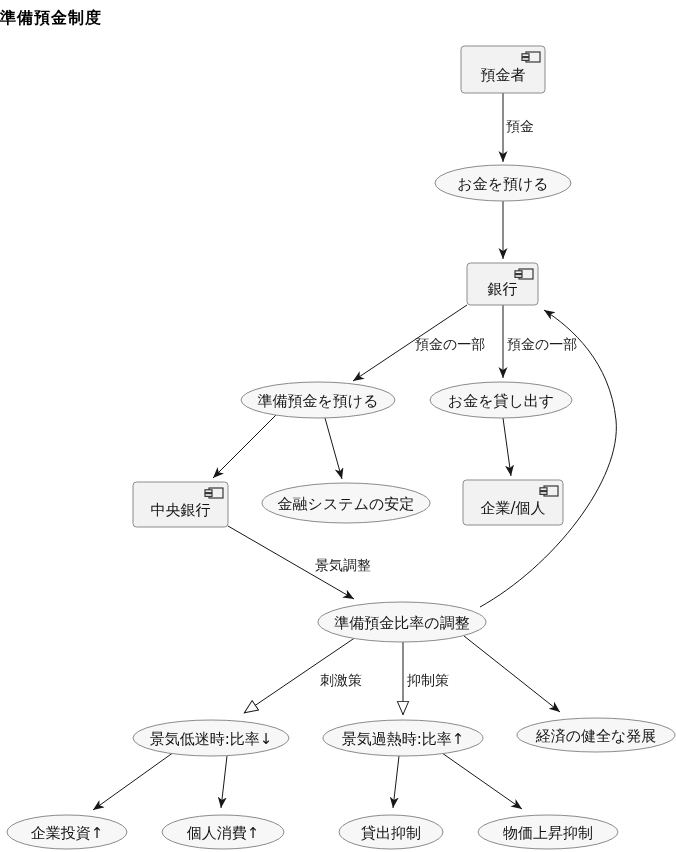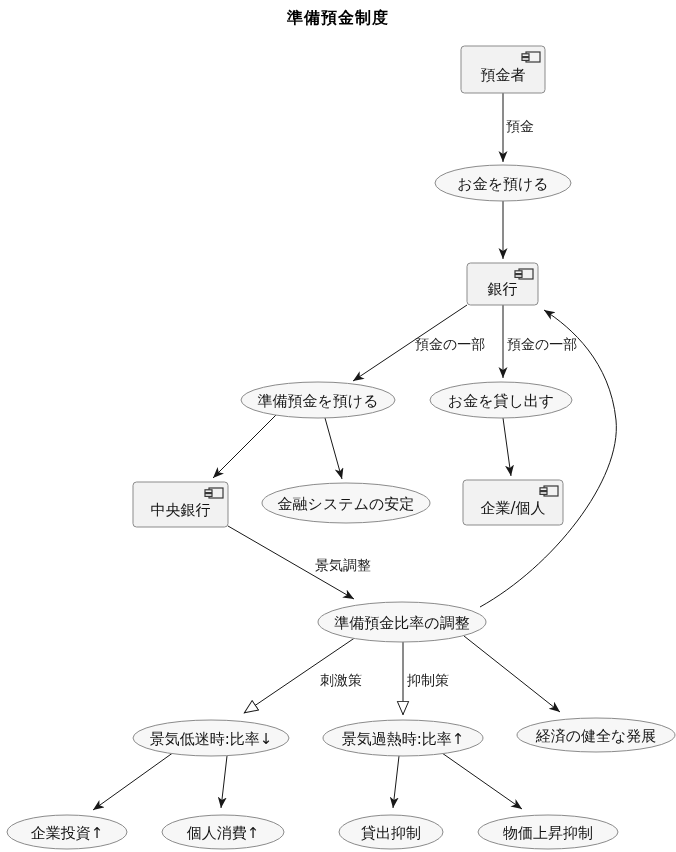--- a/index.html
+++ b/index.html
@@ -1,21 +1,21 @@
 <!DOCTYPE html>
 <html><head>
 <meta charset="utf-8">
 <style>
   html,body{margin:0;padding:0;background:#ffffff;}
   .canvas{
     position:relative;width:676px;height:852px;background:#ffffff;
     font-family:"DejaVu Sans",sans-serif;overflow:hidden;
   }
   .diagram-title{
-    position:absolute;top:8px;left:0;width:100%;text-align:center;
+    position:absolute;top:8px;left:0;width:100%;text-align:left;
     font-size:16px;font-weight:bold;color:#000000;letter-spacing:1px;
   }
   svg{position:absolute;left:0;top:0;}
   .node-label{font-size:15px;fill:#141414;text-anchor:middle;dominant-baseline:central;}
   .edge-label{font-size:14px;fill:#1c1c1c;dominant-baseline:central;}
 </style>
 </head>
 <body>
 
 <div class="canvas">

